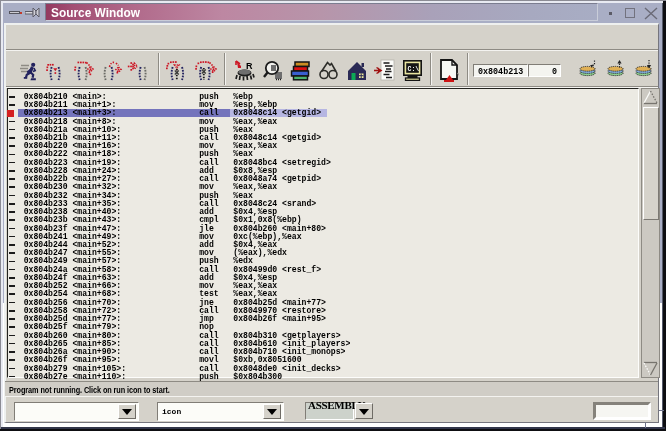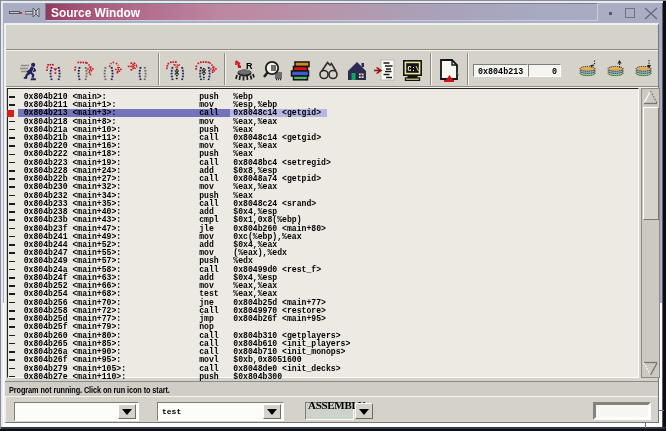--- a/index.html
+++ b/index.html
@@ -321,21 +321,21 @@
 
   <div class="abs" style="left:5px;top:381px;width:653px;height:16px;background:#d0cdc6;border-top:1px solid #8e8b84;border-bottom:1px solid #f4f3f0"></div>
   <div class="abs" style="left:8.5px;top:384.5px;font-size:8.6px;font-weight:bold;letter-spacing:-0.1px;color:#000;transform:scaleX(0.85);transform-origin:0 0">Program not running. Click on run icon to start.</div>
 
   <div class="abs" style="left:14px;top:402px;width:125px;height:19px;background:#fcfcf8;border-top:1.5px solid #807d76;border-left:1.5px solid #807d76;border-bottom:1.5px solid #fff;border-right:1.5px solid #fff"></div>
     <div class="abs" style="left:118px;top:404px;width:18px;height:15px;background:#d5d2ca;border-top:1px solid #fff;border-left:1px solid #fff;border-bottom:1.5px solid #6f6c66;border-right:1.5px solid #6f6c66"></div>
 <svg class="abs" style="left:122px;top:409px" width="10" height="6" viewBox="0 0 10 6">
       <path d="M0 0 h10 l-5 6 z" fill="#000"></path>
     </svg>
   <div class="abs" style="left:157px;top:402px;width:127px;height:19px;background:#fcfcf8;border-top:1.5px solid #807d76;border-left:1.5px solid #807d76;border-bottom:1.5px solid #fff;border-right:1.5px solid #fff"></div>
-    <div class="abs" style="left:162px;top:407px;font-family:'Liberation Mono',monospace;font-size:8px;font-weight:bold">test</div>
+    <div class="abs" style="left:162px;top:407px;font-family:'Liberation Mono',monospace;font-size:8px;font-weight:bold">icon</div>
     <div class="abs" style="left:263px;top:404px;width:18px;height:15px;background:#d5d2ca;border-top:1px solid #fff;border-left:1px solid #fff;border-bottom:1.5px solid #6f6c66;border-right:1.5px solid #6f6c66"></div>
 <svg class="abs" style="left:267px;top:409px" width="10" height="6" viewBox="0 0 10 6">
       <path d="M0 0 h10 l-5 6 z" fill="#000"></path>
     </svg>
   <div class="abs" style="left:305px;top:402px;width:49px;height:18px;background:#cdd2cb;border-top:1.5px solid #807d76;border-left:1.5px solid #807d76;border-bottom:1.5px solid #fff;border-right:1.5px solid #fff"></div>
 <div class="abs" style="left:308px;top:399px;font-family:Liberation Serif, serif;font-size:11px;font-weight:bold;letter-spacing:-0.3px">ASSEMBLY</div>
 <div class="abs" style="left:355px;top:403px;width:18px;height:16px;background:#d5d2ca;border-top:1px solid #fff;border-left:1px solid #fff;border-bottom:1.5px solid #6f6c66;border-right:1.5px solid #6f6c66"></div>
 <svg class="abs" style="left:359px;top:409px" width="10" height="6" viewBox="0 0 10 6">
       <path d="M0 0 h10 l-5 6 z" fill="#000"></path>
     </svg>

